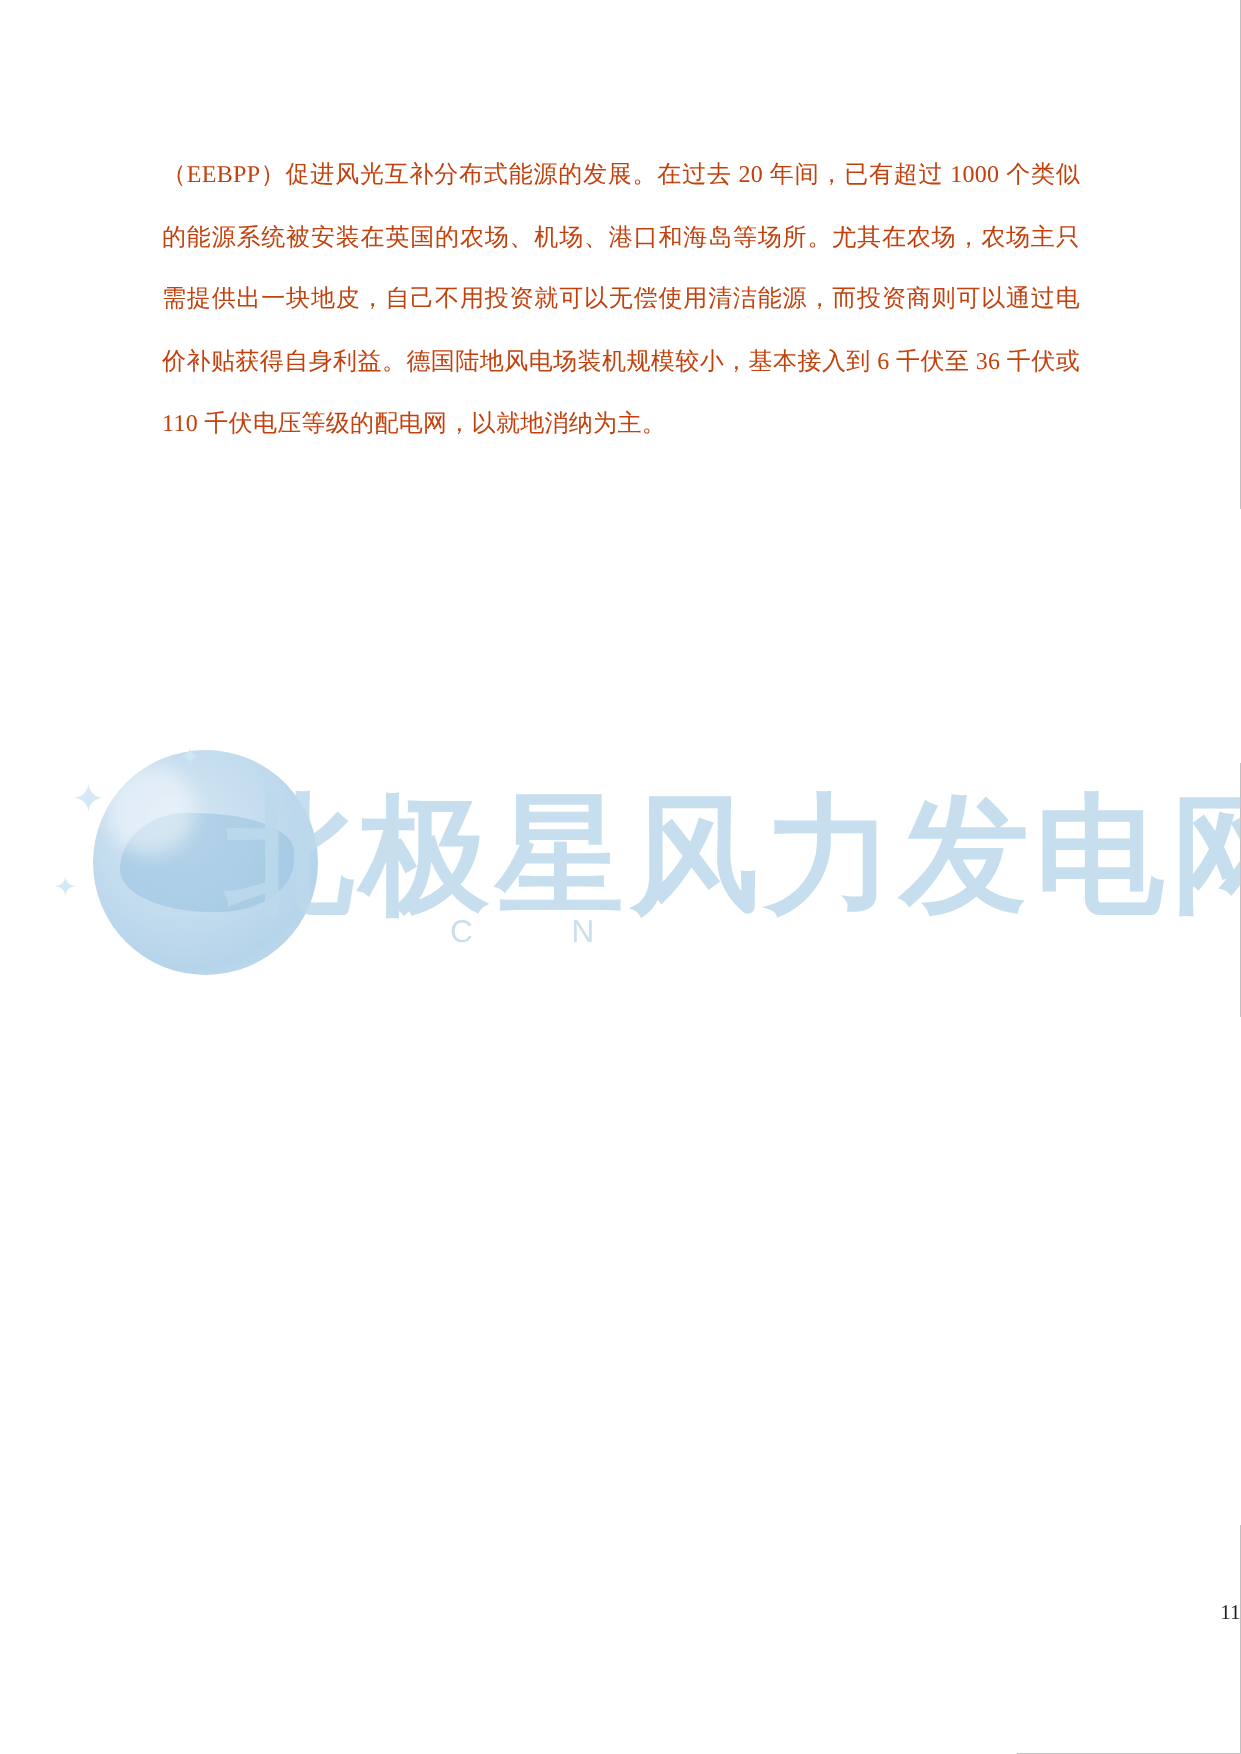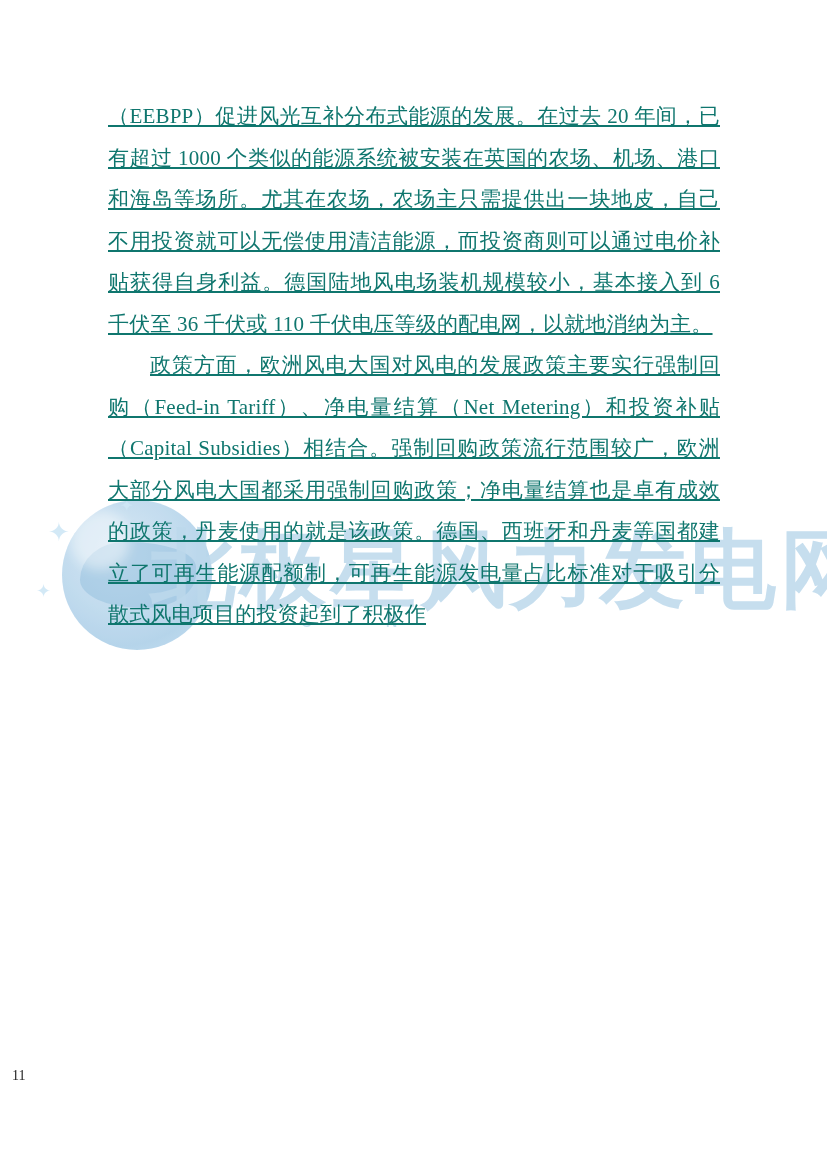--- a/index.html
+++ b/index.html
@@ -17,37 +17,36 @@
   }
   .content {
     position: absolute;
     left: 108px;
     top: 96px;
     width: 612px;
     z-index: 3;
   }
   p.para {
     margin: 0 0 0 0;
-    font-size: 21px;
+    font-size: 16px;
     line-height: 41.5px;
-    color: #0f766e;
+    color: #c2410c;
     text-align: justify;
     text-justify: inter-ideograph;
     letter-spacing: 0.2px;
-    text-decoration: underline;
   }
   p.indent {
     text-indent: 2em;
   }
   .page-number {
     position: absolute;
     left: 0;
     right: 0;
     top: 1068px;
-    text-align: left;
+    text-align: right;
     font-size: 14px;
     color: #222222;
     font-family: "Liberation Serif", "DejaVu Serif", serif;
     z-index: 3;
     padding-left: 12px;
   }
 
   
   .watermark {
     position: absolute;
@@ -107,21 +106,21 @@
     font-weight: bold;
     color: #bdd9ec;
     opacity: 0.85;
     letter-spacing: 4px;
     white-space: nowrap;
   }
   .wm-sub {
     position: absolute;
     left: 300px;
     top: 120px;
-    font-family: Liberation Mono, monospace;
+    font-family: Liberation Sans, sans-serif;
     font-size: 21px;
     color: #c4dced;
     letter-spacing: 30px;
     white-space: nowrap;
     opacity: 0.9;
     text-align: right;
   }
 </style>
 </head>
 <body>
@@ -132,18 +131,17 @@
     <div class="wm-globe"></div>
     <span class="wm-spark" style="left:48px; top:30px;">✦</span>
     <span class="wm-spark" style="left:36px; top:92px; font-size:18px;">✦</span>
     <span class="wm-spark" style="left:120px; top:8px; font-size:16px;">✦</span>
     <div class="wm-text">北极星风力发电网</div>
     <div class="wm-sub">C N</div>
   </div>
 
   <div class="content">
     <p class="para">（EEBPP）促进风光互补分布式能源的发展。在过去 20 年间，已有超过 1000 个类似的能源系统被安装在英国的农场、机场、港口和海岛等场所。尤其在农场，农场主只需提供出一块地皮，自己不用投资就可以无偿使用清洁能源，而投资商则可以通过电价补贴获得自身利益。德国陆地风电场装机规模较小，基本接入到 6 千伏至 36 千伏或 110 千伏电压等级的配电网，以就地消纳为主。</p>
-    <p class="para indent">政策方面，欧洲风电大国对风电的发展政策主要实行强制回购（Feed-in Tariff）、净电量结算（Net Metering）和投资补贴（Capital Subsidies）相结合。强制回购政策流行范围较广，欧洲大部分风电大国都采用强制回购政策；净电量结算也是卓有成效的政策，丹麦使用的就是该政策。德国、西班牙和丹麦等国都建立了可再生能源配额制，可再生能源发电量占比标准对于吸引分散式风电项目的投资起到了积极作</p>
   </div>
 
   <div class="page-number">11</div>
 
 </div>
 
 </body></html>

